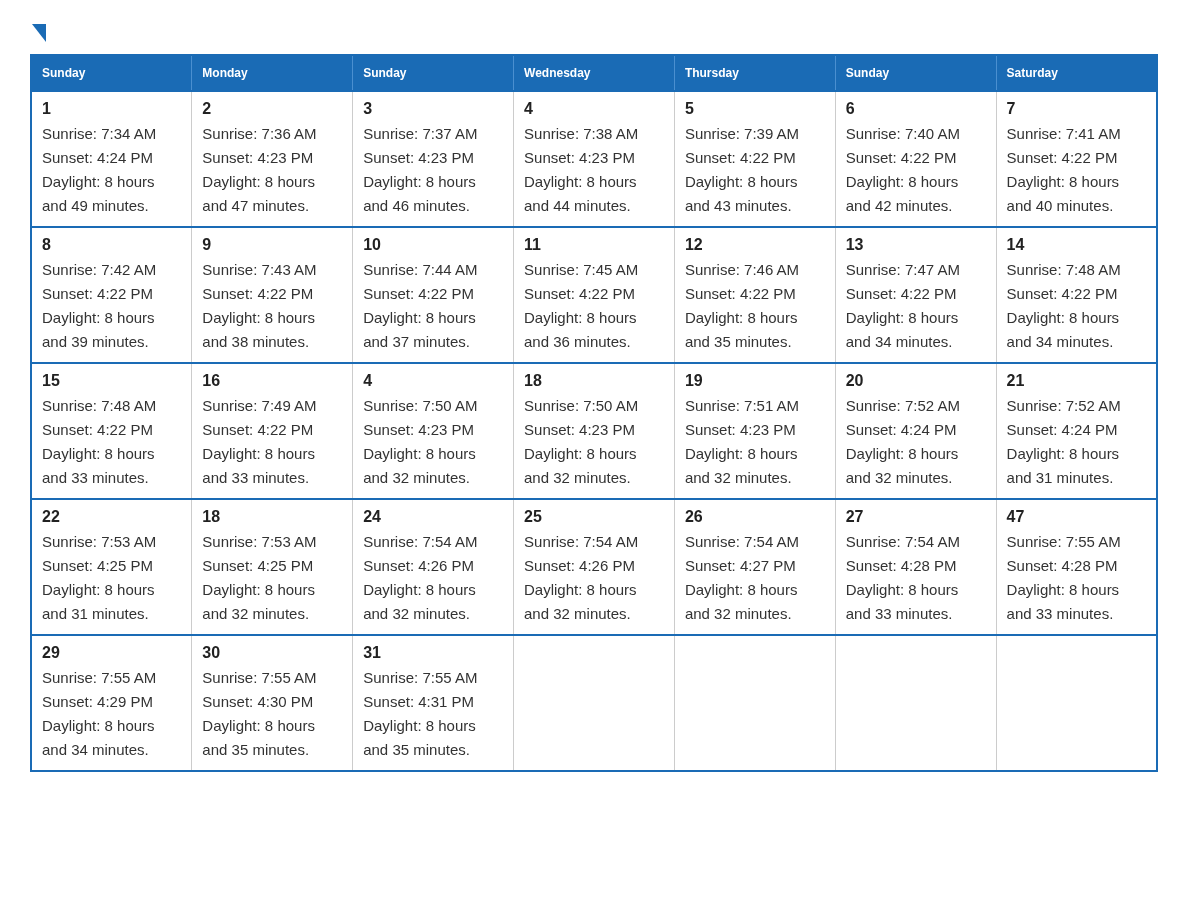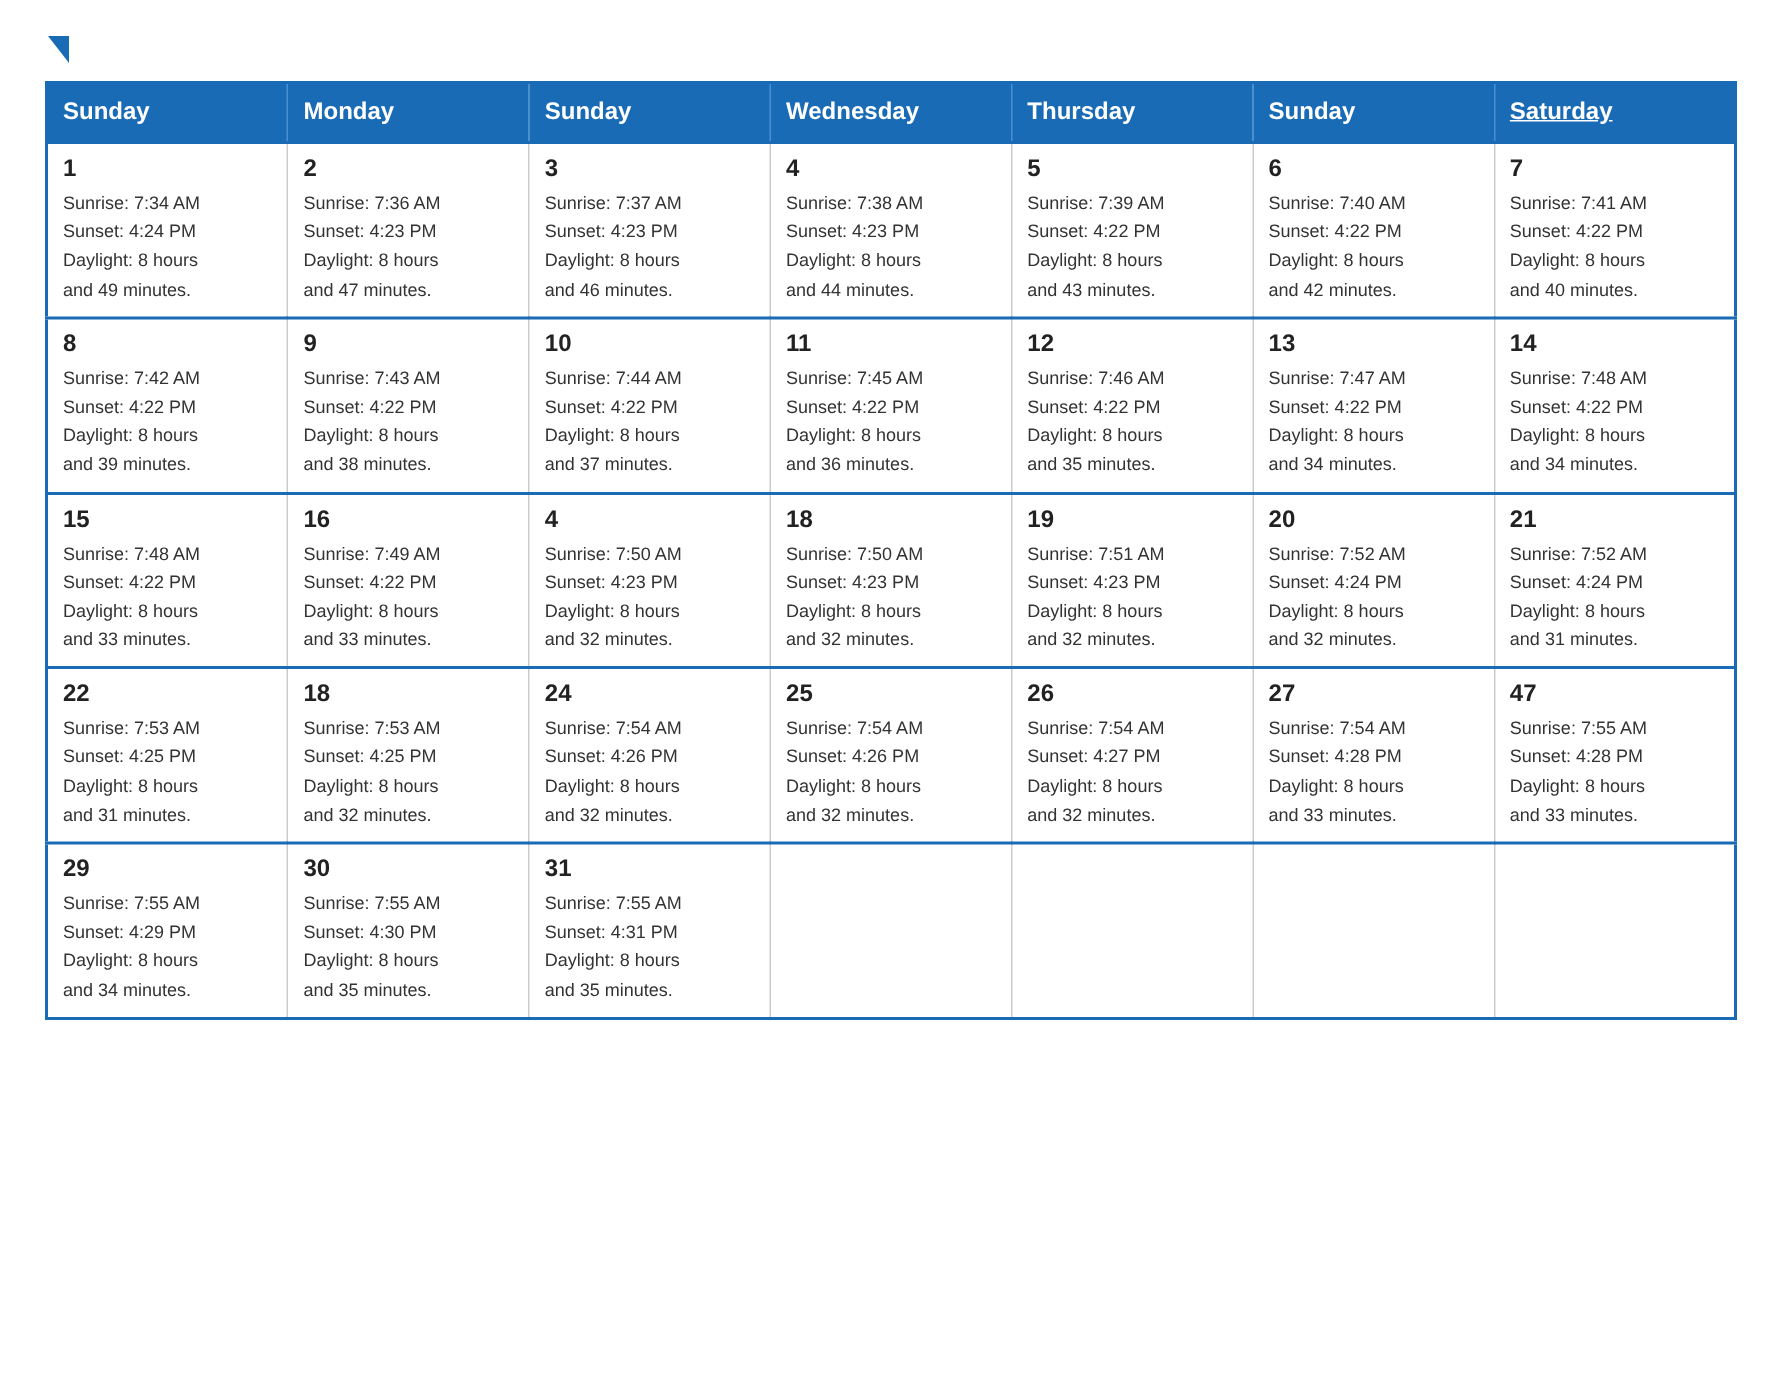--- a/index.html
+++ b/index.html
@@ -64,29 +64,28 @@
     table {
       width: 100%;
       border-collapse: collapse;
       border: 2px solid #1a6bb5;
     }
     thead tr {
       background-color: #1a6bb5;
     }
     thead th {
       color: #fff;
-      font-size: 16px;
+      font-size: 12px;
       font-weight: bold;
       padding: 10px 10px;
       text-align: left;
       border-right: 1px solid #4a8fd0;
     }
     thead th:last-child {
       border-right: none;
-      text-decoration: underline;
     }
     tbody tr {
       border-top: 2px solid #1a6bb5;
     }
     tbody td {
       vertical-align: top;
       padding: 8px 10px;
       font-size: 13px;
       color: #333;
       border-right: 1px solid #ccc;
@@ -96,21 +95,21 @@
     tbody td:last-child {
       border-right: none;
     }
     .day-number {
       font-size: 16px;
       font-weight: bold;
       color: #222;
       margin-bottom: 4px;
     }
     .day-info {
-      font-size: 12px;
+      font-size: 15px;
       color: #333;
       line-height: 1.6;
     }
     .empty-cell {
       background: #fff;
     }
   </style>
 </head>
 <body>
 

